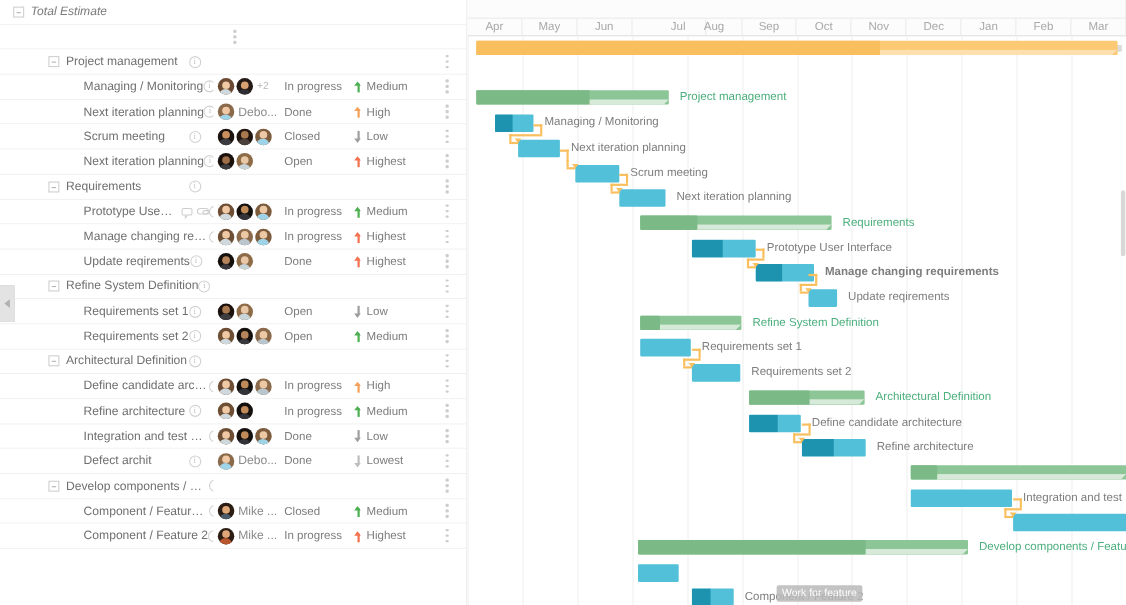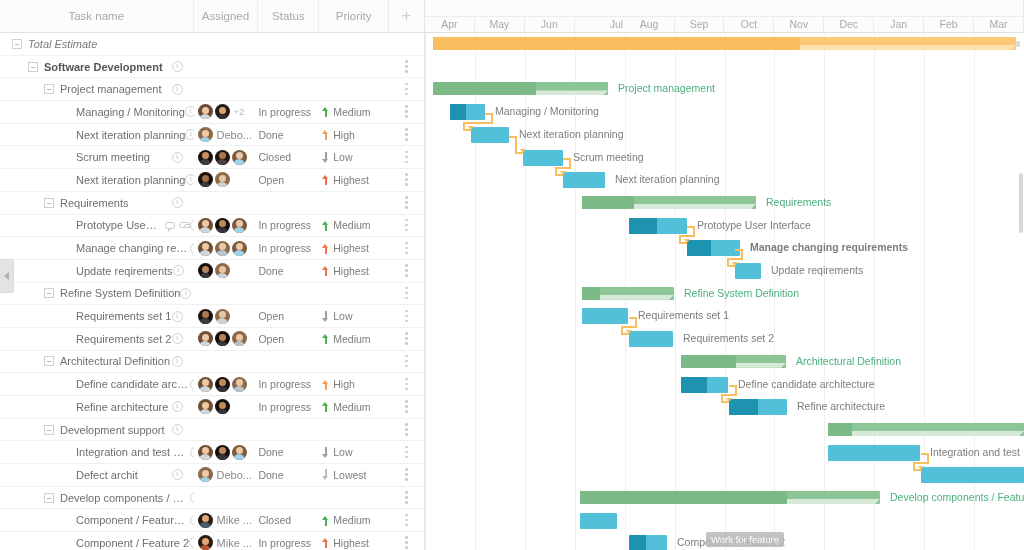--- a/index.html
+++ b/index.html
@@ -185,54 +185,40 @@
                  bottom:0; }
   .scrollbar-v .thumb { position:absolute; right:1px; top:140px; width:4px;
                  height:60px; background:#d8d8d8; border-radius:2px;}
 </style>
 </head>
 <body>
 
 <div id="app">
 
   <div id="grid">
-    <div class="grid-header">
-      <div class="gh-cell gh-taskname">Task name</div>
-      <div class="gh-cell gh-assigned">Assigned</div>
-      <div class="gh-cell gh-status">Status</div>
-      <div class="gh-cell gh-priority">Priority</div>
-      <div class="gh-cell gh-plus">+</div>
-    </div>
     <div class="rows" id="grid-rows">
         <div class="row lvl0">
           <div class="c-name">
             <div class="name-inner" style="padding-left: 12px;">
               <span class="expander"></span>
               <span class="task-label">Total Estimate</span>
             </div>
           </div>
           <div class="c-assigned">
             <div class="avatars"></div>
           </div>
           <div class="c-status">
             <span></span>
           </div>
           <div class="c-priority">
             <span></span>
           </div>
           <div class="c-menu"></div>
         </div>
         <div class="row lvl1">
-          <div class="c-name">
-            <div class="name-inner" style="padding-left: 28px;">
-              <span class="expander"></span>
-              <span class="task-label">Software Development</span>
-            </div>
-            <span class="info-icon"></span>
-          </div>
           <div class="c-assigned">
             <div class="avatars"></div>
           </div>
           <div class="c-status">
             <span></span>
           </div>
           <div class="c-priority">
             <span></span>
           </div>
           <div class="c-menu">
@@ -767,45 +753,20 @@
           </div>
           <div class="c-status">
             <span>In progress</span>
           </div>
           <div class="c-priority">
             <span class="parrow up" style="color: rgb(76, 175, 80);">
               <b></b>
               <i></i>
             </span>
             <span>Medium</span>
-          </div>
-          <div class="c-menu">
-            <span class="kebab">
-              <span></span>
-              <span></span>
-              <span></span>
-            </span>
-          </div>
-        </div>
-        <div class="row lvl2">
-          <div class="c-name">
-            <div class="name-inner" style="padding-left: 44px;">
-              <span class="expander"></span>
-              <span class="task-label">Development support</span>
-            </div>
-            <span class="info-icon"></span>
-          </div>
-          <div class="c-assigned">
-            <div class="avatars"></div>
-          </div>
-          <div class="c-status">
-            <span></span>
-          </div>
-          <div class="c-priority">
-            <span></span>
           </div>
           <div class="c-menu">
             <span class="kebab">
               <span></span>
               <span></span>
               <span></span>
             </span>
           </div>
         </div>
         <div class="row lvl3">

